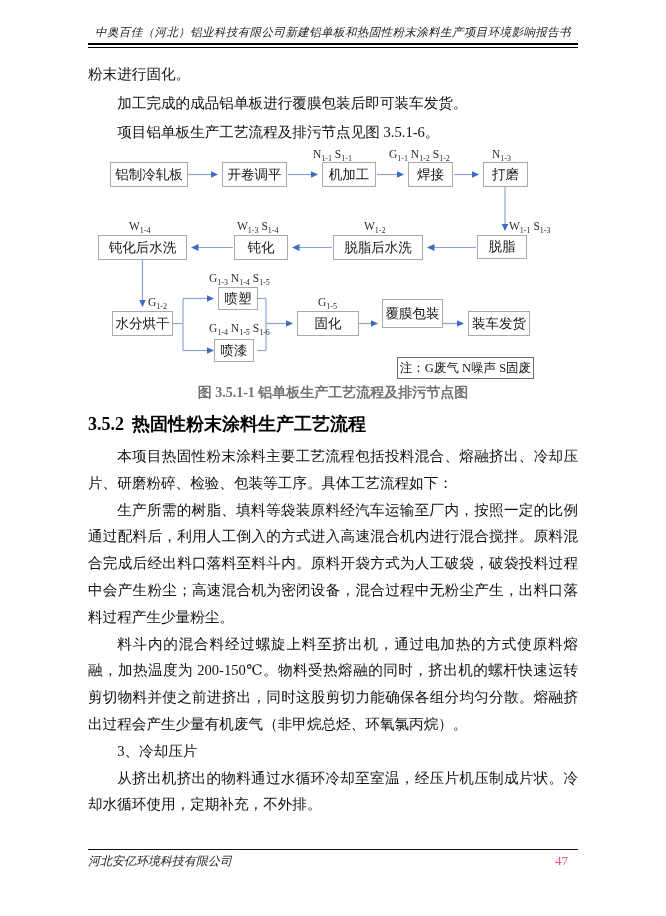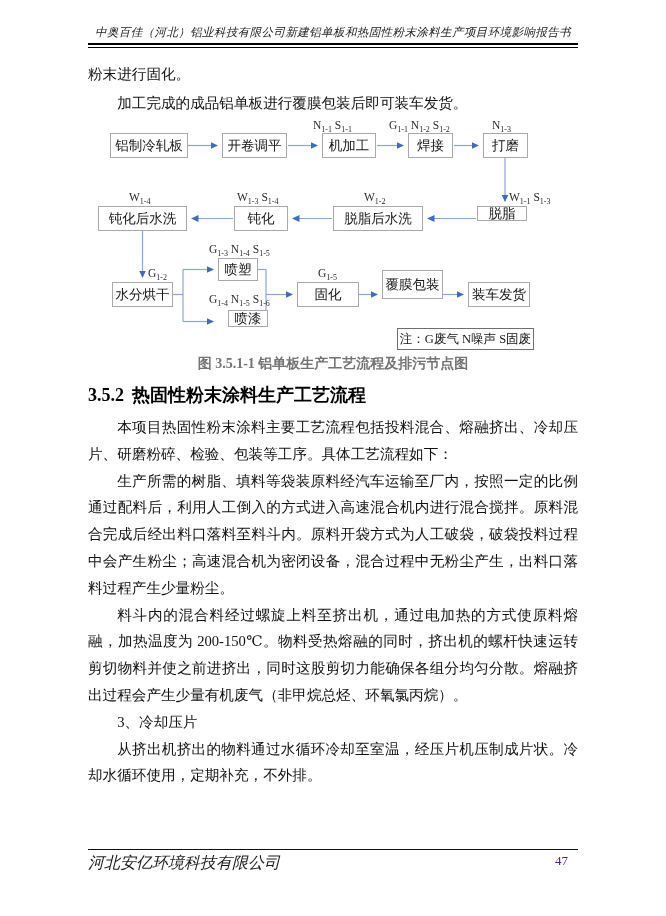--- a/index.html
+++ b/index.html
@@ -61,27 +61,27 @@
     color:#2a2a2a;
     white-space:nowrap;
     line-height:12px;
   }
   .ftag sub { font-size:8px; }
   #b-cold            { left:110px; top:15px;  width:78px; height:25px; }
   #b-uncoil          { left:222px; top:15px;  width:65px; height:25px; }
   #b-machining       { left:322px; top:15px;  width:54px; height:25px; }
   #b-welding         { left:408px; top:15px;  width:45px; height:25px; }
   #b-grinding        { left:483px; top:15px;  width:45px; height:25px; }
-  #b-degrease        { left:477px; top:88px;  width:50px; height:15px; }
+  #b-degrease        { left:477px; top:88px;  width:50px; height:24px; }
   #b-degrease-rinse  { left:333px; top:88px;  width:90px; height:25px; }
   #b-passivation     { left:234px; top:88px;  width:54px; height:25px; }
   #b-passivation-rinse{ left:98px; top:88px;  width:89px; height:25px; }
   #b-drying          { left:112px; top:164px; width:61px; height:25px; }
   #b-powder          { left:218px; top:140px; width:40px; height:23px; }
-  #b-paint           { left:228px; top:192px; width:40px; height:17px; }
+  #b-paint           { left:214px; top:192px; width:40px; height:23px; }
   #b-curing          { left:297px; top:164px; width:62px; height:25px; }
   #b-packaging       { left:382px; top:152px; width:61px; height:29px; }
   #b-shipping        { left:468px; top:164px; width:62px; height:25px; }
   #t-machining        { left:313px; top:1px;text-align:right; }
   #t-welding          { left:389px; top:1px; }
   #t-grinding         { left:492px; top:1px; }
   #t-degrease         { left:509px; top:73px; }
   #t-degrease-rinse   { left:364px; top:73px; }
   #t-passivation      { left:237px; top:73px; }
   #t-passivation-rinse{ left:129px; top:73px; }
@@ -126,44 +126,45 @@
   .footer {
     position:absolute;
     left:88px; right:88px; top:849px;
     border-top:1px solid #111;
     padding-top:3px;
     display:flex;
     justify-content:space-between;
     align-items:flex-start;
   }
   .footer-company {
-    font-size:16px;
+    font-size:12px;
     font-style:italic;
     color:#1a1a1a;
   }
   .footer-page {
     font-size:13px;
-    color:#4c1d95;
+    color:#ec4899;
     padding-right:10px;
   }
 </style>
 </head>
 <body>
 
 <div class="page">
 
   <div class="hdr">
     <div class="hdr-title">中奥百佳（河北）铝业科技有限公司新建铝单板和热固性粉末涂料生产项目环境影响报告书</div>
     <div class="hdr-rule"></div>
   </div>
 
   <div class="content">
 
     <p class="body-line no-indent first-after-rule">粉末进行固化。</p>
     <p class="body-line">加工完成的成品铝单板进行覆膜包装后即可装车发货。</p>
+    <p class="body-line">项目铝单板生产工艺流程及排污节点见图 3.5.1-6。</p>
 
     <div class="flowchart">
       <svg width="666" height="236" viewBox="0 0 666 236">
         <defs>
           <marker id="ar" markerWidth="8" markerHeight="8" refX="6.5" refY="3.5" orient="auto" markerUnits="userSpaceOnUse">
             <path d="M0,0 L7.5,3.5 L0,7 z" fill="#3f6bc4"></path>
           </marker>
         </defs>
         <g stroke="#8aa5d6" stroke-width="1.2" fill="none">
           <line x1="188" y1="27.5" x2="217" y2="27.5" marker-end="url(#ar)"></line>

